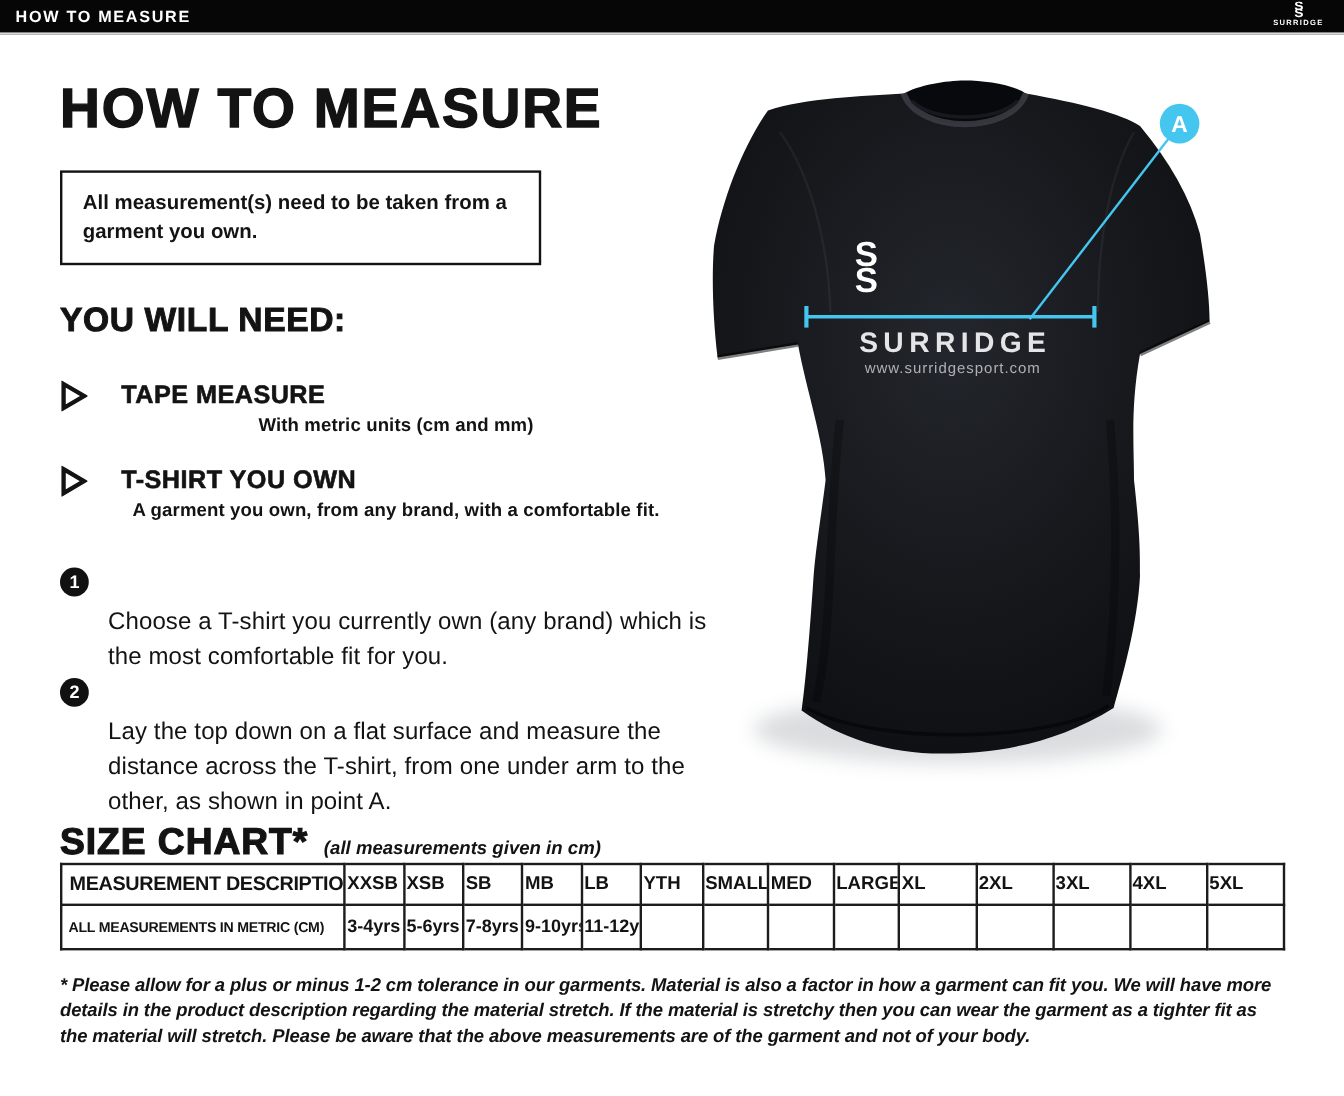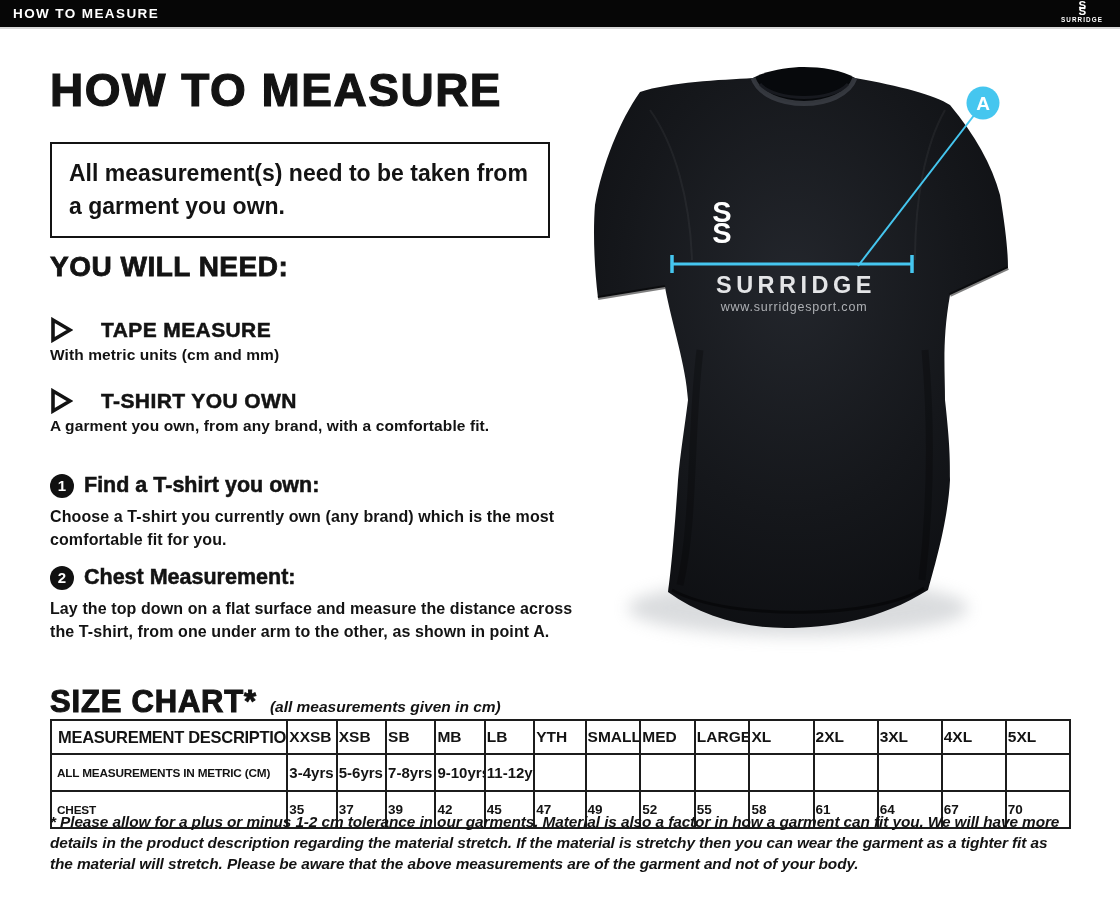--- a/index.html
+++ b/index.html
@@ -18,45 +18,45 @@
   .topbar-logo{display:flex;flex-direction:column;align-items:center;color:#fff;margin-right:4px;line-height:1;}
   .logo-s-stack{display:flex;flex-direction:column;align-items:center;font-weight:bold;font-size:10px;line-height:.58;transform:scaleX(1.15);}
   .logo-word{font-size:6.3px;font-weight:bold;letter-spacing:1.1px;margin-top:2.5px;}
   
   .heading{
     position:absolute;left:50px;top:63px;margin:0;
     font-size:46px;font-weight:bold;letter-spacing:1.5px;
     -webkit-text-stroke:1.2px #131313;
   }
   .note-box{
-    position:absolute;left:50px;top:142px;width:500px;box-sizing:border-box;
+    position:absolute;left:50px;top:142px;width:401px;box-sizing:border-box;
     border:2.5px solid #131313;padding:13px 17px 14px 17px;
-    font-size:23px;font-weight:bold;line-height:1.42;
+    font-size:17px;font-weight:bold;line-height:1.42;
   }
   .ywn-title{
     position:absolute;left:50px;top:251px;font-size:28px;font-weight:bold;
     letter-spacing:.5px;-webkit-text-stroke:.8px #131313;
   }
   .need-item{position:absolute;left:50px;width:560px;}
   .need-item.one{top:317px;}
   .need-item.two{top:388px;}
   .need-head{display:flex;align-items:center;gap:28px;}
   .tri-icon{flex:0 0 auto;display:block;}
   .need-title{font-size:21px;font-weight:bold;letter-spacing:.4px;-webkit-text-stroke:.5px #131313;}
-  .need-desc{font-size:15.5px;font-weight:bold;margin-top:3px;letter-spacing:.1px;}
+  .need-desc{font-size:15.5px;font-weight:bold;margin-top:3px;letter-spacing:.1px;text-align:center;}
   .step{position:absolute;left:50px;width:545px;}
   .step.one{top:473px;}
   .step.two{top:565px;}
   .step-head{display:flex;align-items:center;gap:10px;}
   .badge{
     flex:0 0 auto;width:24px;height:24px;border-radius:50%;background:#111;
     color:#fff;font-size:15px;font-weight:bold;display:flex;align-items:center;justify-content:center;
   }
   .step-title{font-size:21.5px;font-weight:bold;-webkit-text-stroke:.5px #131313;}
-  .step-desc{margin-top:7px;font-size:16px;font-weight:bold;line-height:1.45;letter-spacing:.1px;}
+  .step-desc{margin-top:7px;font-size:20px;font-weight:normal;line-height:1.45;letter-spacing:.1px;margin-left:40px;}
   
   .sc-title-row{position:absolute;left:50px;top:684px;display:flex;align-items:baseline;gap:13px;}
   .sc-title{font-size:31px;font-weight:bold;letter-spacing:.8px;-webkit-text-stroke:1px #131313;}
   .sc-sub{font-size:15.5px;font-weight:bold;font-style:italic;}
   table.size-table{
     position:absolute;left:50px;top:719px;width:1021px;
     border-collapse:collapse;table-layout:fixed;
   }
   .size-table th,.size-table td{border:2px solid #1c1c1c;font-weight:bold;text-align:left;overflow:hidden;white-space:nowrap;}
   .size-table thead th{height:30px;font-size:15.5px;}
@@ -113,29 +113,27 @@
       <polygon points="3,3 20,13 3,23" fill="#ffffff" stroke="#131313" stroke-width="3.6" stroke-linejoin="miter"></polygon>
     </svg>
     <span class="need-title">T-SHIRT YOU OWN</span>
   </div>
   <div class="need-desc">A garment you own, from any brand, with a comfortable fit.</div>
 </div>
 
 <div class="step one">
   <div class="step-head">
     <span class="badge">1</span>
-    <span class="step-title">Find a T-shirt you own:</span>
   </div>
   <div class="step-desc">Choose a T-shirt you currently own (any brand) which is the most comfortable fit for you.</div>
 </div>
 
 <div class="step two">
   <div class="step-head">
     <span class="badge">2</span>
-    <span class="step-title">Chest Measurement:</span>
   </div>
   <div class="step-desc">Lay the top down on a flat surface and measure the distance across the T-shirt, from one under arm to the other, as shown in point A.</div>
 </div>
 
 <div class="sc-title-row">
   <span class="sc-title">SIZE CHART*</span>
   <span class="sc-sub">(all measurements given in cm)</span>
 </div>
 
 <table class="size-table">
@@ -186,37 +184,20 @@
         <td class="cell-yrs"></td>
         <td class="cell-yrs"></td>
         <td class="cell-yrs"></td>
         <td class="cell-yrs"></td>
         <td class="cell-yrs"></td>
         <td class="cell-yrs"></td>
         <td class="cell-yrs"></td>
         <td class="cell-yrs"></td>
         <td class="cell-yrs"></td>
       </tr>
-      <tr>
-        <td class="row-label">CHEST</td>
-        <td class="cell-val">35</td>
-        <td class="cell-val">37</td>
-        <td class="cell-val">39</td>
-        <td class="cell-val">42</td>
-        <td class="cell-val">45</td>
-        <td class="cell-val">47</td>
-        <td class="cell-val">49</td>
-        <td class="cell-val">52</td>
-        <td class="cell-val">55</td>
-        <td class="cell-val">58</td>
-        <td class="cell-val">61</td>
-        <td class="cell-val">64</td>
-        <td class="cell-val">67</td>
-        <td class="cell-val">70</td>
-      </tr>
     </tbody>
   </table>
 
 <div class="footnote">* Please allow for a plus or minus 1-2 cm tolerance in our garments. Material is also a factor in how a garment can fit you. We will have more details in the product description regarding the material stretch.  If the material is stretchy then you can wear the garment as a tighter fit as the material will stretch.  Please be aware that the above measurements are of the garment and not of your body.</div>
 
 <div class="shirt-figure">
   <svg width="475" height="625" viewBox="0 0 475 625">
     <defs>
       <radialGradient id="bodyGrad" cx="48%" cy="38%" r="75%">
         <stop offset="0%" stop-color="#23262c"></stop>

